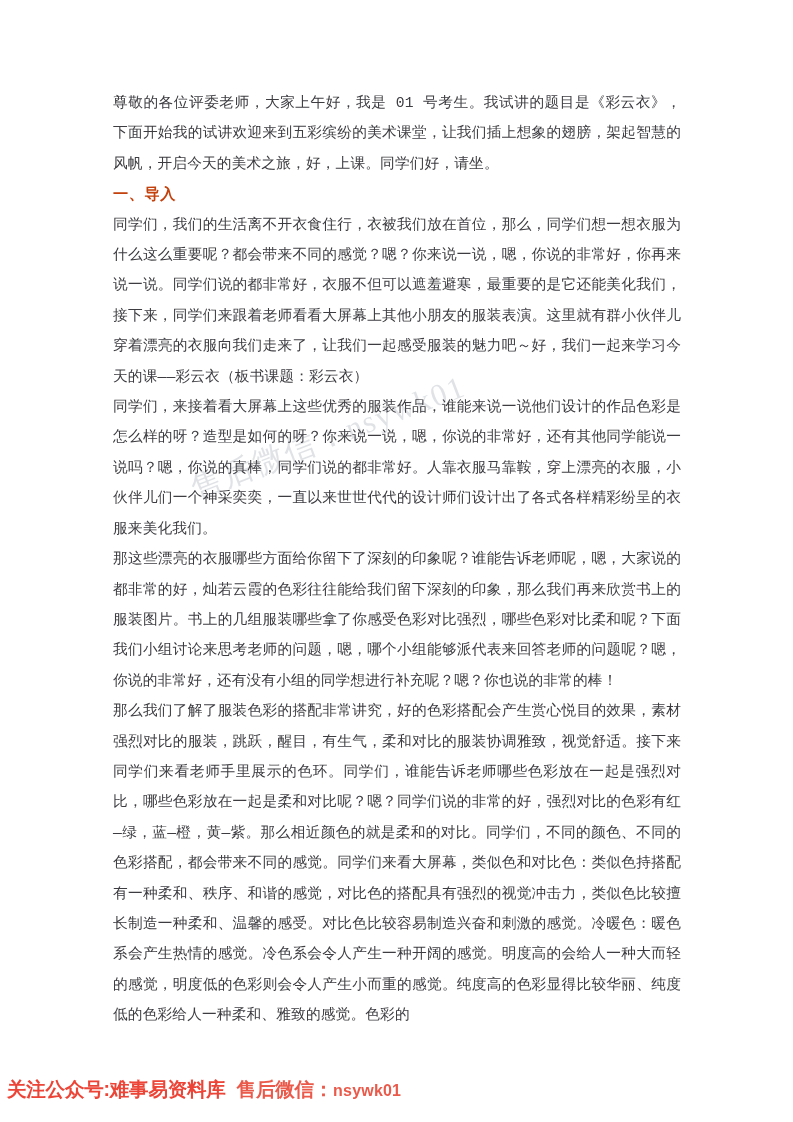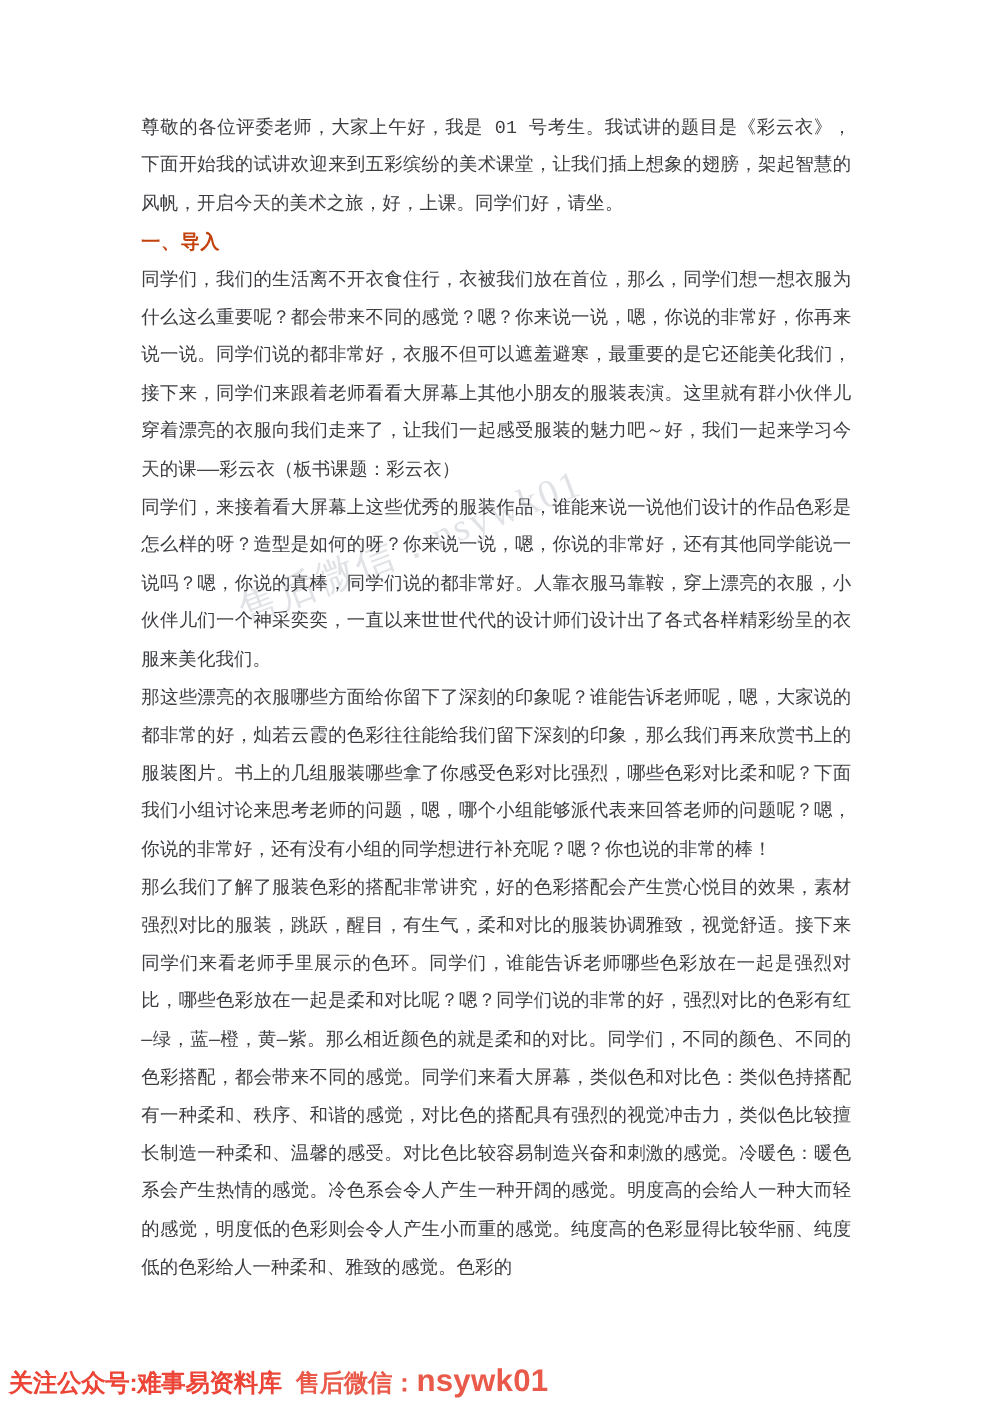--- a/index.html
+++ b/index.html
@@ -88,21 +88,21 @@
   
   #promo-banner {
     position: absolute;
     left: 0;
     bottom: 0;
     width: 793px;
     height: 46px;
     background: #ffffff;
     z-index: 5;
     display: flex;
-    align-items: flex-end;
+    align-items: flex-start;
     justify-content: flex-start;
     overflow: hidden;
   }
   #promo-inner {
     display: flex;
     align-items: baseline;
     white-space: nowrap;
     padding-left: 7px;
     padding-bottom: 2px;
   }
@@ -117,21 +117,21 @@
     color: #ea5a4b;
     padding-left: 11px;
   }
   .promo-seg.tail {
     color: #ec4436;
     padding-left: 11px;
   }
   .promo-code {
     font-family: "Liberation Sans", "DejaVu Sans", sans-serif;
     font-weight: bold;
-    font-size: 25px;
+    font-size: 16px;
     color: #ea5a4b;
     letter-spacing: 0.2px;
   }
 </style>
 </head>
 <body>
 
 <div id="page-sheet">
 
   <div id="watermark-layer">

